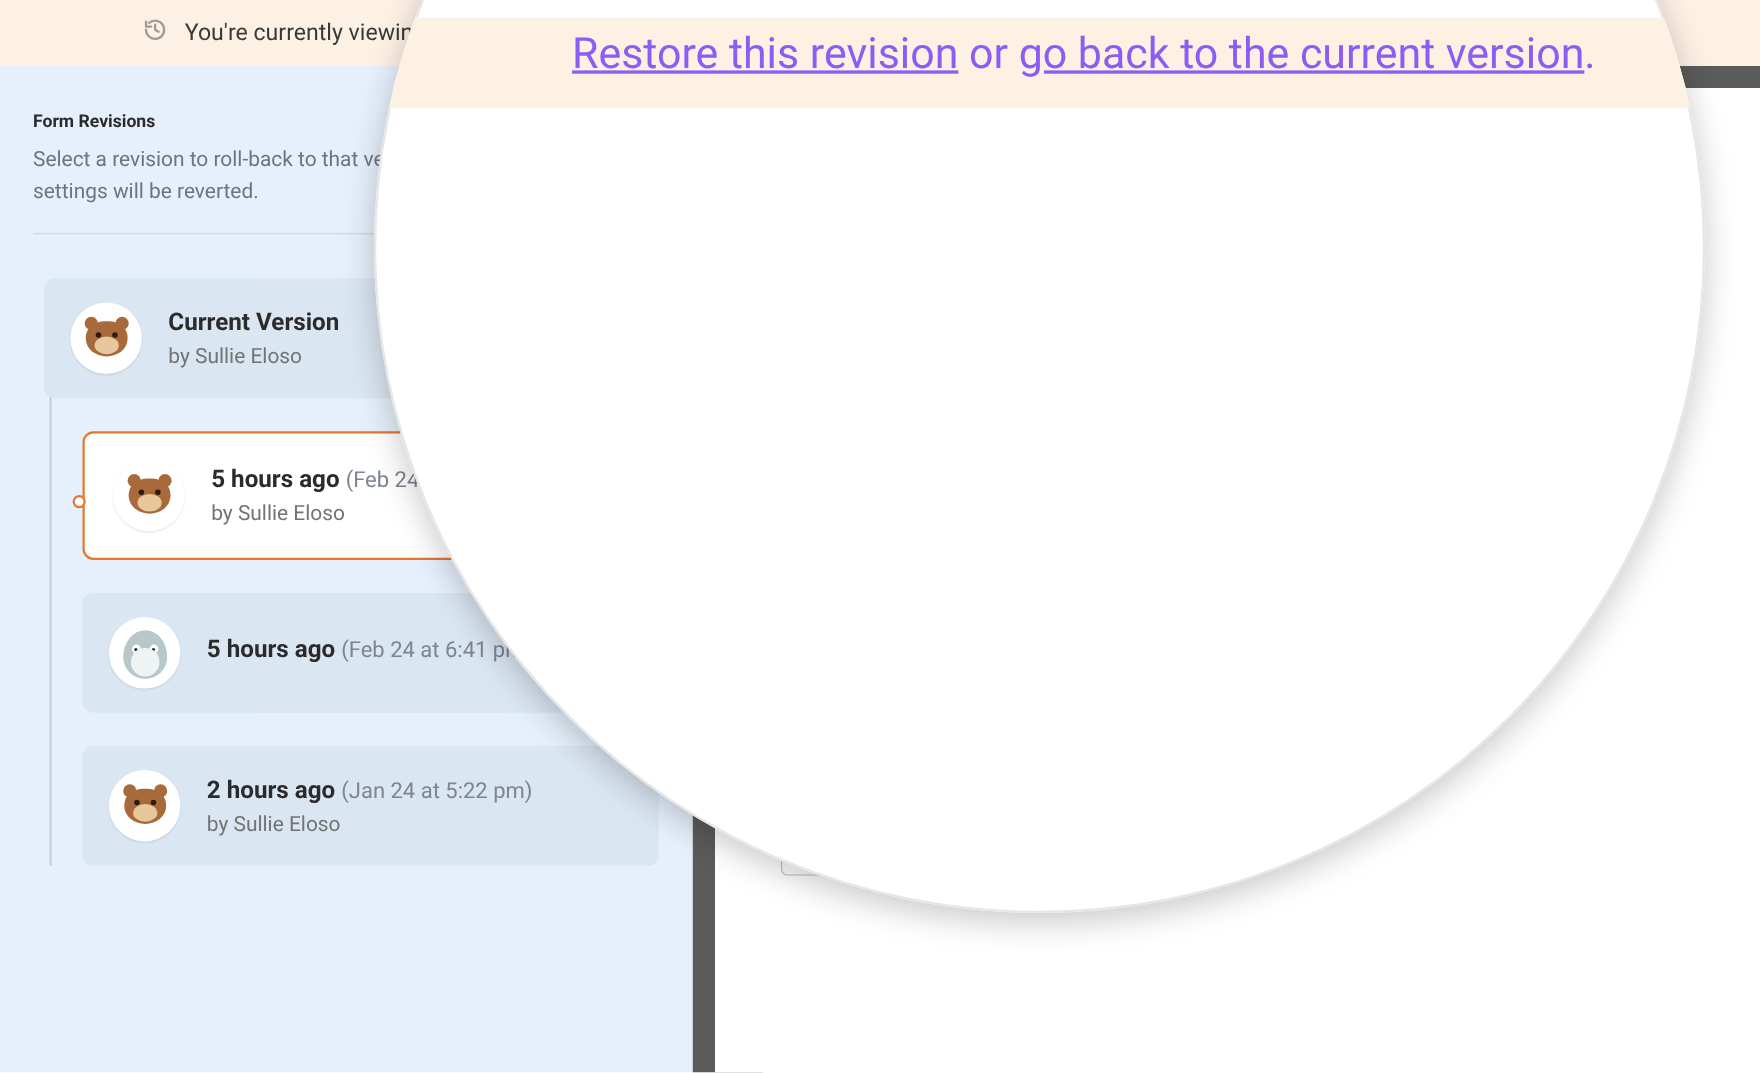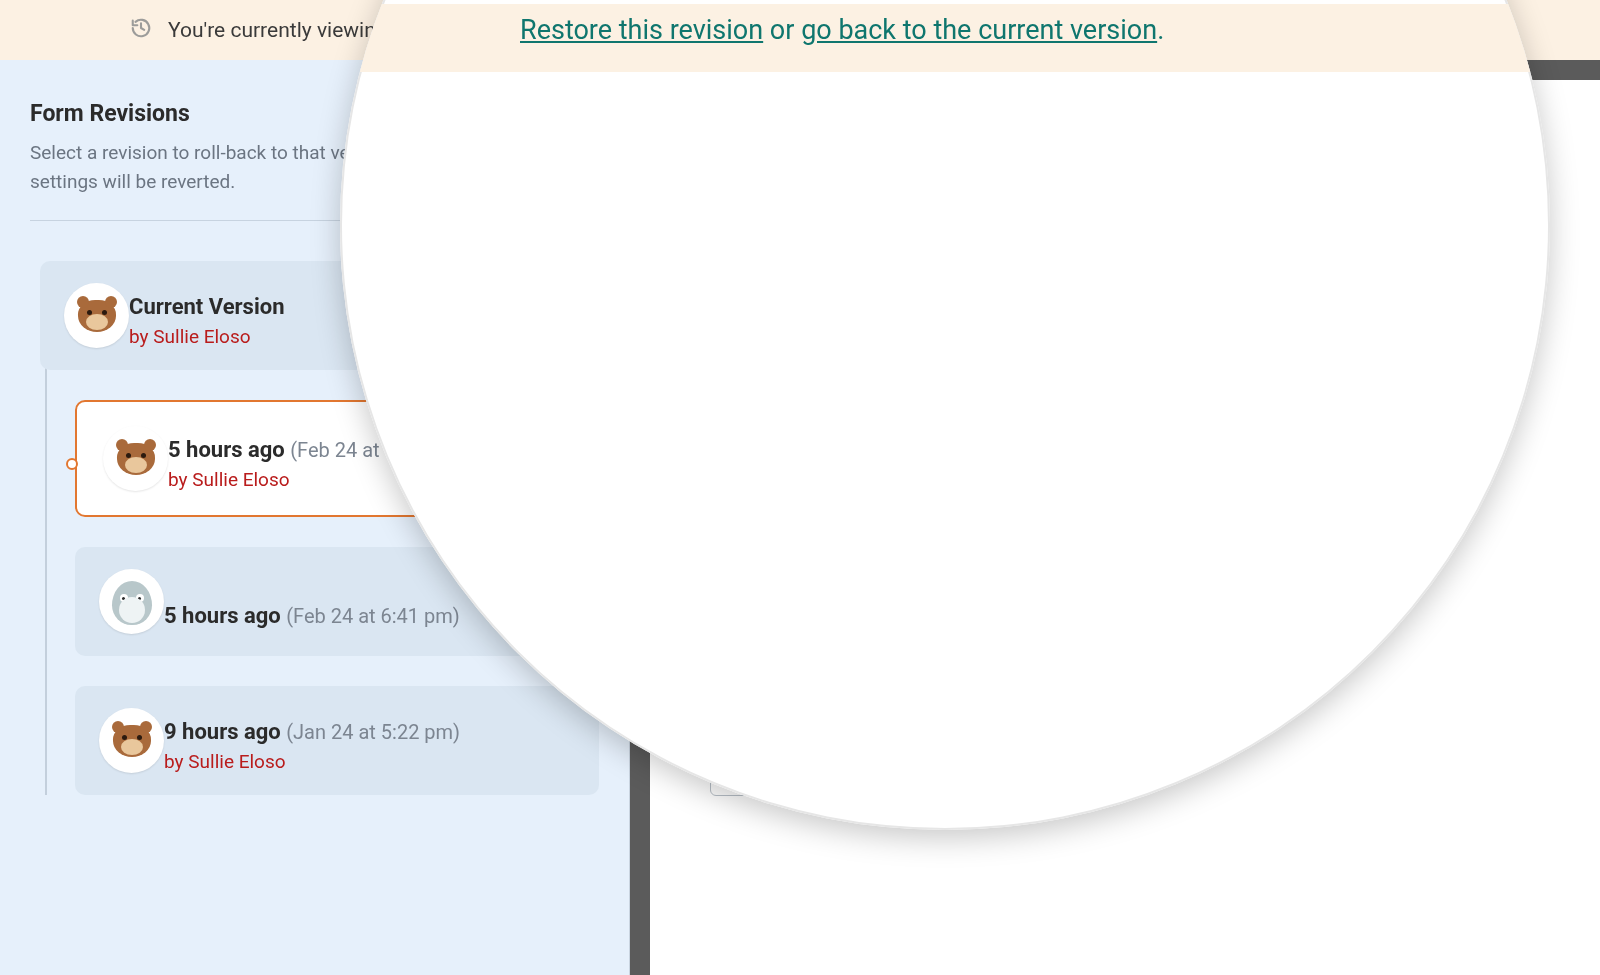--- a/index.html
+++ b/index.html
@@ -47,21 +47,21 @@
     
     .sidebar {
       width: 630px;
       background: #e6f0fb;
       border-right: 1px solid #c9d4e0;
       padding: 40px 30px 0 30px;
       position: relative;
       z-index: 2;
     }
     .sidebar-title {
-      font-size: 23px;
+      font-size: 16px;
       font-weight: 700;
       color: #2b2b2b;
       margin-bottom: 12px;
     }
     .sidebar-desc {
       font-size: 19px;
       color: #6b7582;
       line-height: 1.5;
       margin-bottom: 24px;
     }
@@ -94,21 +94,22 @@
       background: #fff;
       border: 2px solid #e27730;
       z-index: 2;
     }
 
     .revision-card {
       background: #dae6f2;
       border-radius: 10px;
       padding: 22px 24px;
       display: flex;
-      align-items: flex-end;
+      align-items: center;
+      gap: 24px;
       margin-bottom: 30px;
       position: relative;
       z-index: 1;
       cursor: pointer;
     }
     .revision-card.indented {
       margin-left: 35px;
     }
     .revision-card.selected {
       background: #fff;
@@ -235,21 +236,21 @@
       color: #2b2b2b;
       margin-bottom: 6px;
     }
     .revision-info .title .ts {
       font-weight: 400;
       color: #7c8591;
       font-size: 20px;
     }
     .revision-info .author {
       font-size: 19px;
-      color: #b91c1c;
+      color: #737373;
     }
 
     
     .preview-pane {
       flex: 1;
       background: #5b5b5b;
       padding: 20px 0 0 20px;
       position: relative;
     }
     .preview-inner {
@@ -315,27 +316,27 @@
       width: 1210px;
       height: 1210px;
       border-radius: 50%;
       background: #fff;
       box-shadow: 0 8px 30px rgba(0,0,0,0.22), 0 0 0 2px #e6e6e6 inset;
       z-index: 10;
       overflow: hidden;
     }
     .magnified-content {
       position: absolute;
-      top: 384px;
+      top: 396px;
       left: 0;
       right: 0;
       background: #fcf1e3;
       padding: 10px 30px 26px 180px;
-      color: #0f766e;
-      font-size: 27px;
+      color: #8b5cf6;
+      font-size: 39px;
       white-space: nowrap;
     }
     .magnified-content .link {
       text-decoration: underline;
       cursor: pointer;
     }
 
     svg.icon { width: 22px; height: 22px; }
   </style>
 </head>
@@ -422,21 +423,21 @@
           <div class="head">
               <div class="eyes">
                 <span></span>
                 <span></span>
               </div>
               <div class="face"></div>
             </div>
         </div>
         <div class="revision-info">
           <div class="title">
-            <span>9 hours ago</span>
+            <span>2 hours ago</span>
             <span class="ts">(Jan 24 at 5:22 pm)</span>
           </div>
           <div class="author">by Sullie Eloso</div>
         </div>
       </div>
 
     </div>
   </aside>
 
   <section class="preview-pane">

